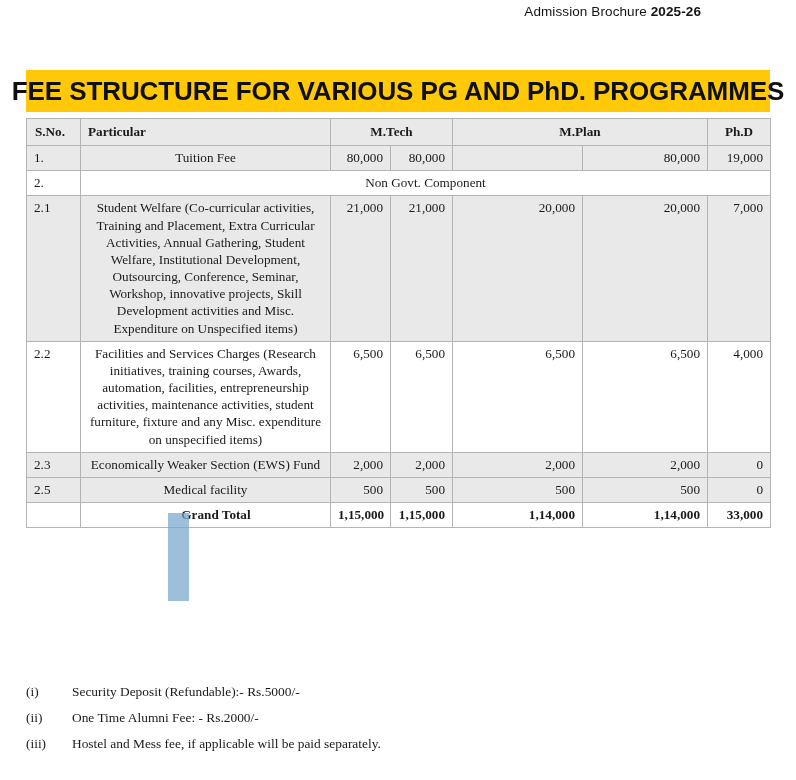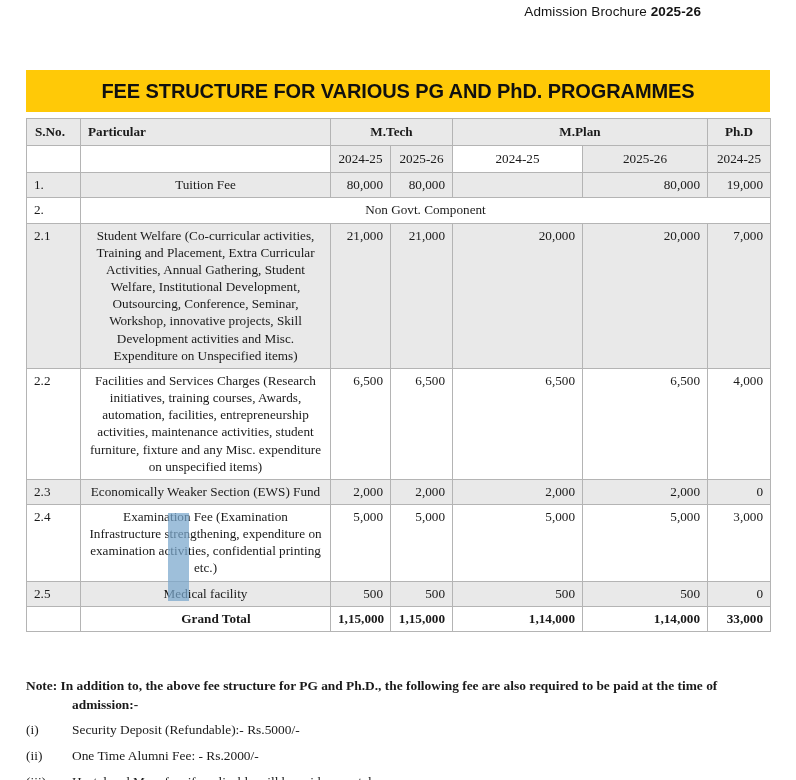--- a/index.html
+++ b/index.html
@@ -30,21 +30,21 @@
   .banner {
     position: absolute;
     left: 26px; top: 70px;
     width: 744px; height: 42px;
     background: #FFC907;
     display: flex; align-items: center; justify-content: center;
   }
   .banner-title {
     font-family: "Liberation Sans", sans-serif;
     font-weight: bold;
-    font-size: 20px;
+    font-size: 26px;
     color: #101010;
     letter-spacing: -0.1px;
     white-space: nowrap;
   }
 
   
   .fee-table-wrap {
     position: absolute;
     left: 26px; top: 118px;
     width: 744px;
@@ -140,29 +140,20 @@
           <col style="width:63px">
       </colgroup>
       <thead>
         <tr class="hdr-main">
           <td class="c-sno shade">S.No.</td>
           <td class="c-part shade">Particular</td>
           <td class="shade" colspan="2">M.Tech</td>
           <td class="shade" colspan="2">M.Plan</td>
           <td class="shade">Ph.D</td>
         </tr>
-        <tr class="hdr-years">
-          <td class="white"></td>
-          <td class="white"></td>
-          <td class="shade">2024-25</td>
-          <td class="shade">2025-26</td>
-          <td class="white">2024-25</td>
-          <td class="shade">2025-26</td>
-          <td class="shade">2024-25</td>
-        </tr>
       </thead>
       <tbody id="fee-table-body">
           <tr>
             <td class="c-sno shade">1.</td>
             <td class="c-part shade">Tuition Fee</td>
             <td class="c-mt24 num shade">80,000</td>
             <td class="c-mt25 num shade">80,000</td>
             <td class="c-mp24 num shade"></td>
             <td class="c-mp25 num shade">80,000</td>
             <td class="c-phd num shade">19,000</td>
@@ -190,29 +181,20 @@
             <td class="c-phd num white">4,000</td>
           </tr>
           <tr>
             <td class="c-sno shade">2.3</td>
             <td class="c-part shade">Economically Weaker Section (EWS) Fund</td>
             <td class="c-mt24 num shade">2,000</td>
             <td class="c-mt25 num shade">2,000</td>
             <td class="c-mp24 num shade">2,000</td>
             <td class="c-mp25 num shade">2,000</td>
             <td class="c-phd num shade">0</td>
-          </tr>
-          <tr>
-            <td class="c-sno white">2.4</td>
-            <td class="c-part white">Examination Fee (Examination Infrastructure strengthening, expenditure on examination activities, confidential printing etc.)</td>
-            <td class="c-mt24 num white">5,000</td>
-            <td class="c-mt25 num white">5,000</td>
-            <td class="c-mp24 num white">5,000</td>
-            <td class="c-mp25 num white">5,000</td>
-            <td class="c-phd num white">3,000</td>
           </tr>
           <tr>
             <td class="c-sno shade">2.5</td>
             <td class="c-part shade">Medical facility</td>
             <td class="c-mt24 num shade">500</td>
             <td class="c-mt25 num shade">500</td>
             <td class="c-mp24 num shade">500</td>
             <td class="c-mp25 num shade">500</td>
             <td class="c-phd num shade">0</td>
           </tr>
@@ -225,21 +207,20 @@
             <td class="c-mp25 num white bold">1,14,000</td>
             <td class="c-phd num white bold">33,000</td>
           </tr>
         </tbody>
     </table>
   </div>
 
   <div class="sel-band"></div>
 
   <div class="note-block">
-    <span class="note-lead">Note: In addition to, the above fee structure for PG and Ph.D., the following fee are also required to be paid at the time of admission:-</span>
     <div class="note-items" id="note-items">
         <div class="note-item">
           <span class="marker">(i)</span>
           <span class="itxt">Security Deposit (Refundable):- Rs.5000/-</span>
         </div>
         <div class="note-item">
           <span class="marker">(ii)</span>
           <span class="itxt">One Time Alumni Fee: - Rs.2000/-</span>
         </div>
         <div class="note-item">

